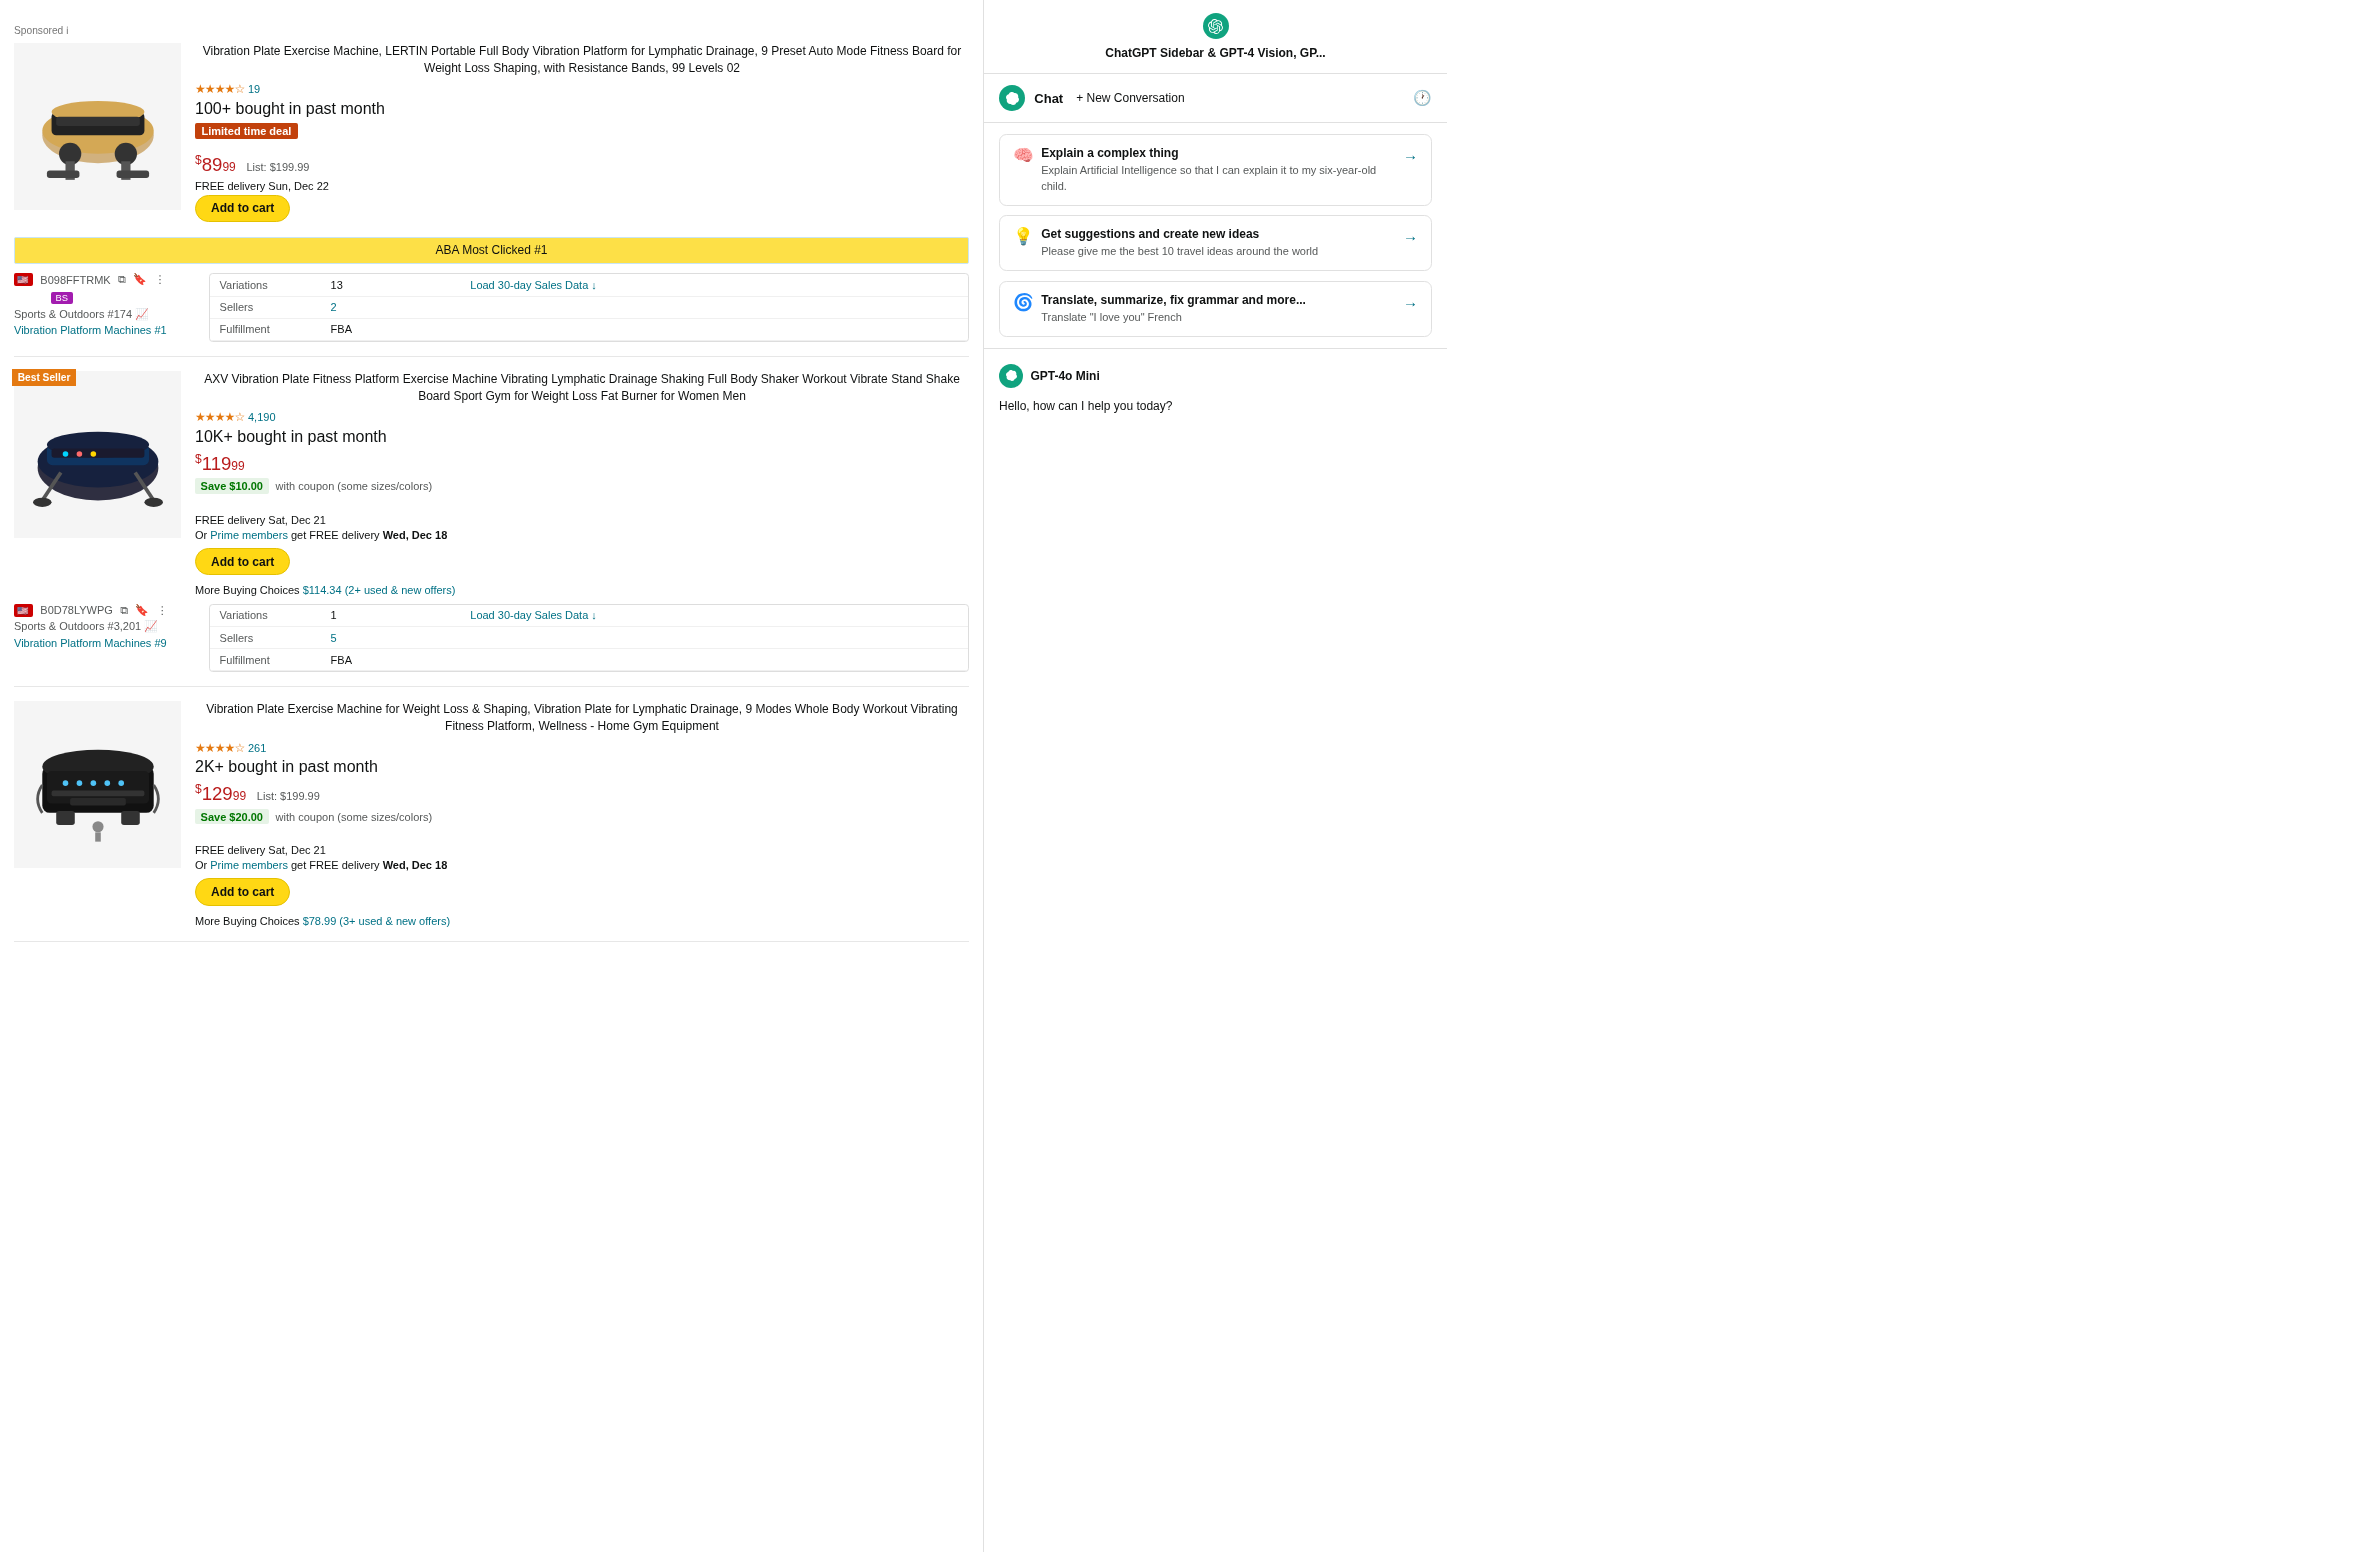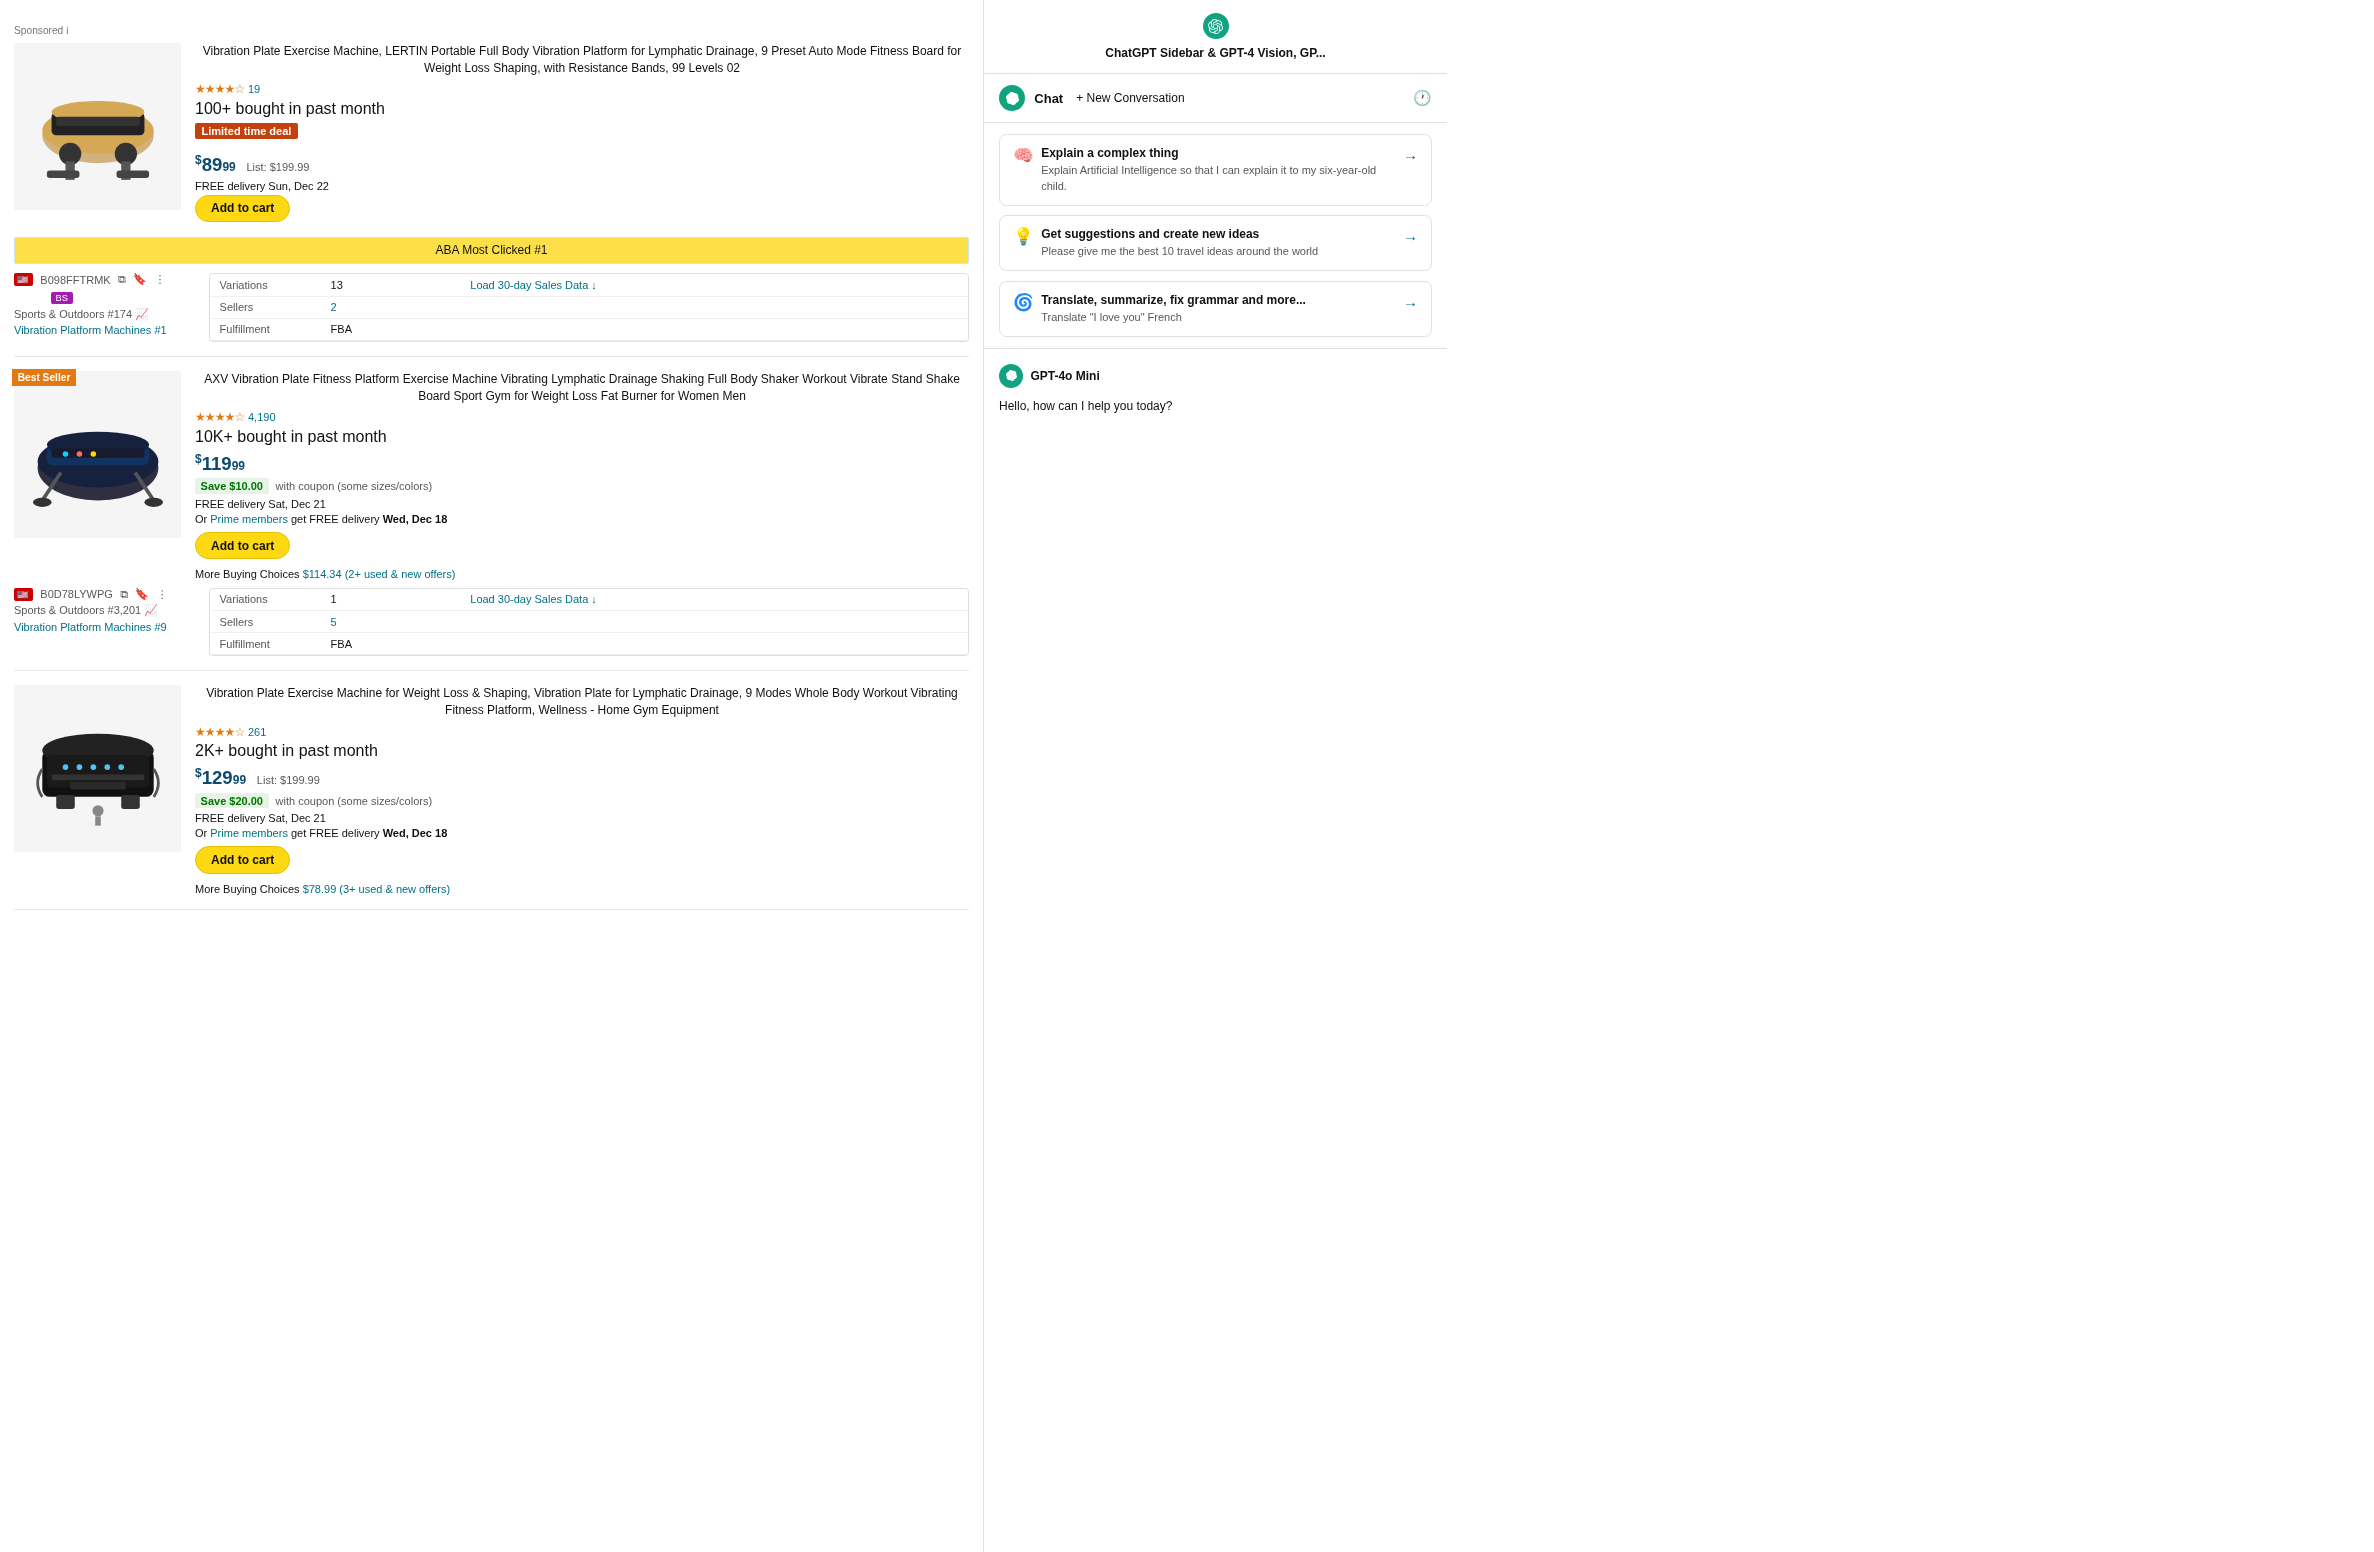--- a/index.html
+++ b/index.html
@@ -115,22 +115,22 @@
       border-radius: 1.9px;
       margin-bottom: 14px;
     }
 
     .price-line {
       margin-bottom: 3.7px;
     }
 
     .price-main {
       font-size: 18.6px;
-      font-weight: bold;
-      color: #0c4a6e;
+      font-weight: normal;
+      color: #b91c1c;
     }
 
     .price-main sup {
       font-size: 12px;
       vertical-align: super;
     }
 
     .price-main sub {
       font-size: 12px;
       vertical-align: baseline;
@@ -143,21 +143,21 @@
     }
 
     .coupon-badge {
       display: inline-block;
       background: #e6f3e6;
       color: #007600;
       font-size: 11px;
       font-weight: bold;
       padding: 1.9px 5.6px;
       border-radius: 1.9px;
-      margin-bottom: 0;
+      margin-bottom: 16px;
     }
 
     .coupon-note {
       font-size: 11px;
       color: #565959;
       margin-left: 3.7px;
     }
 
     .delivery-info {
       font-size: 11px;

